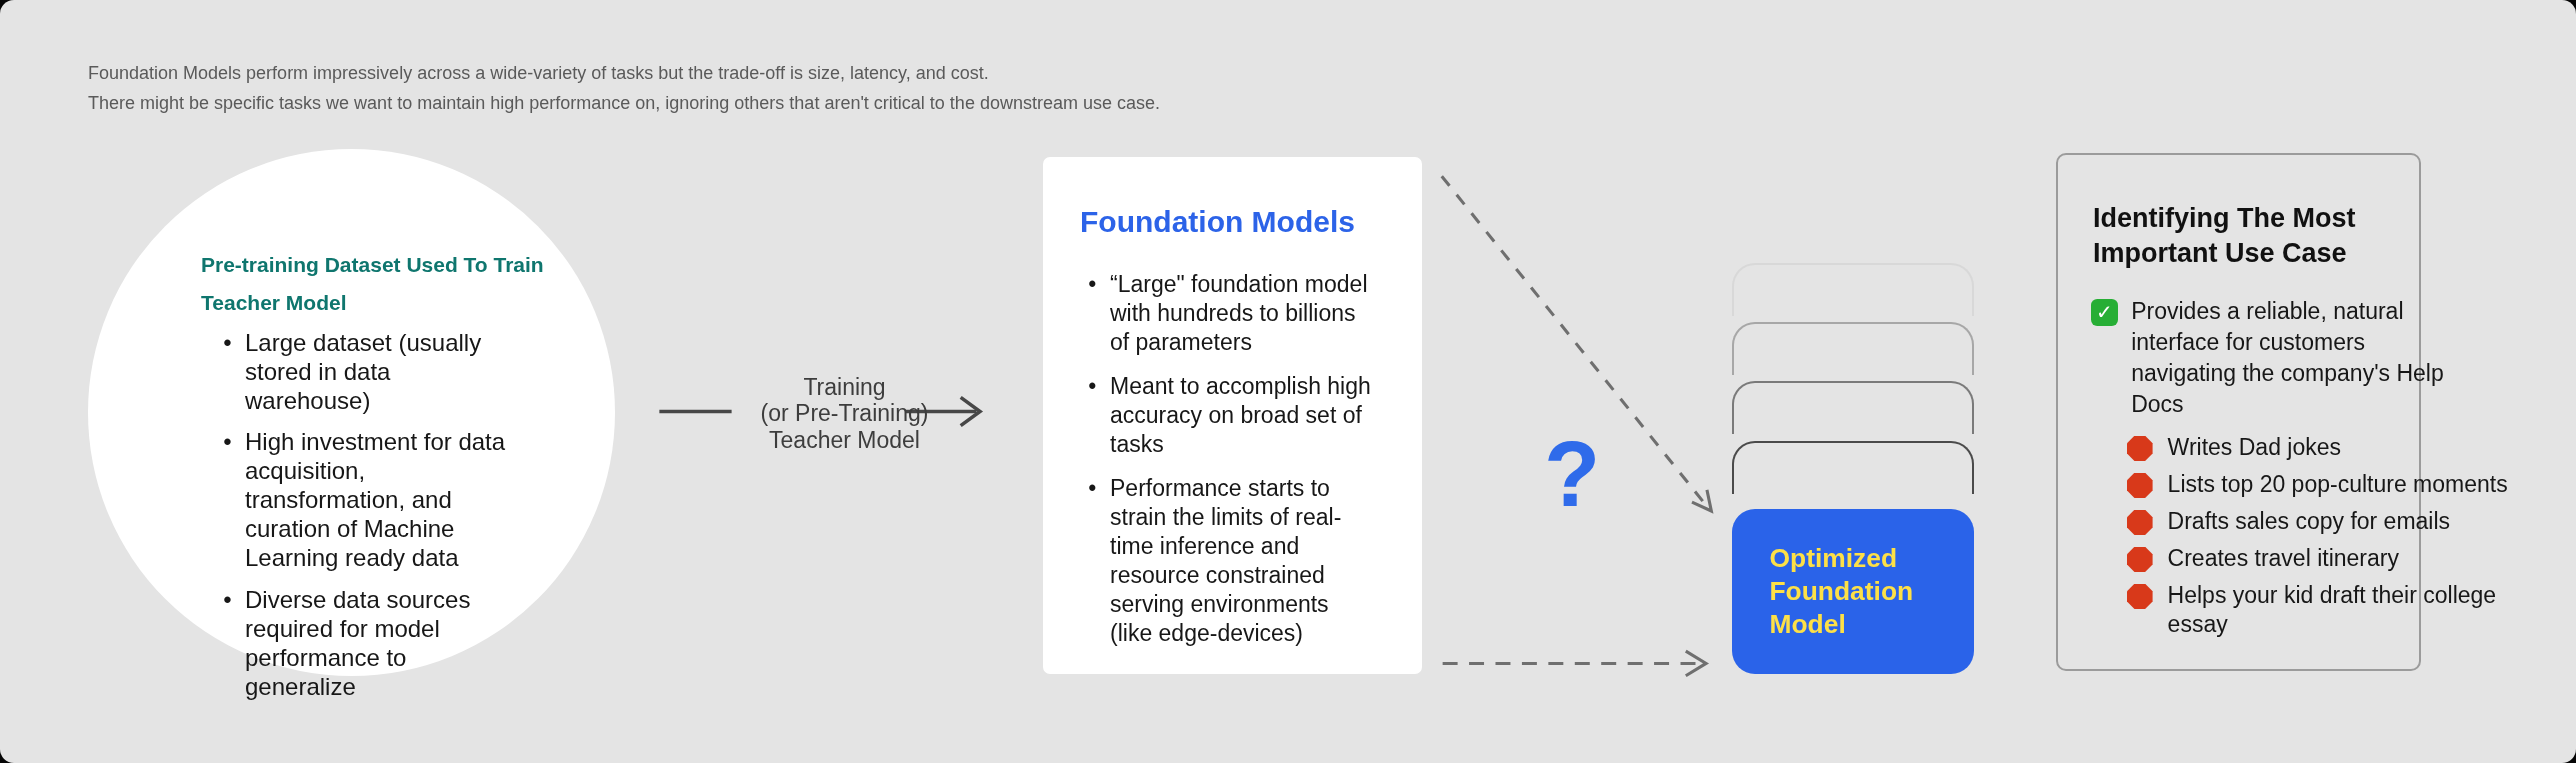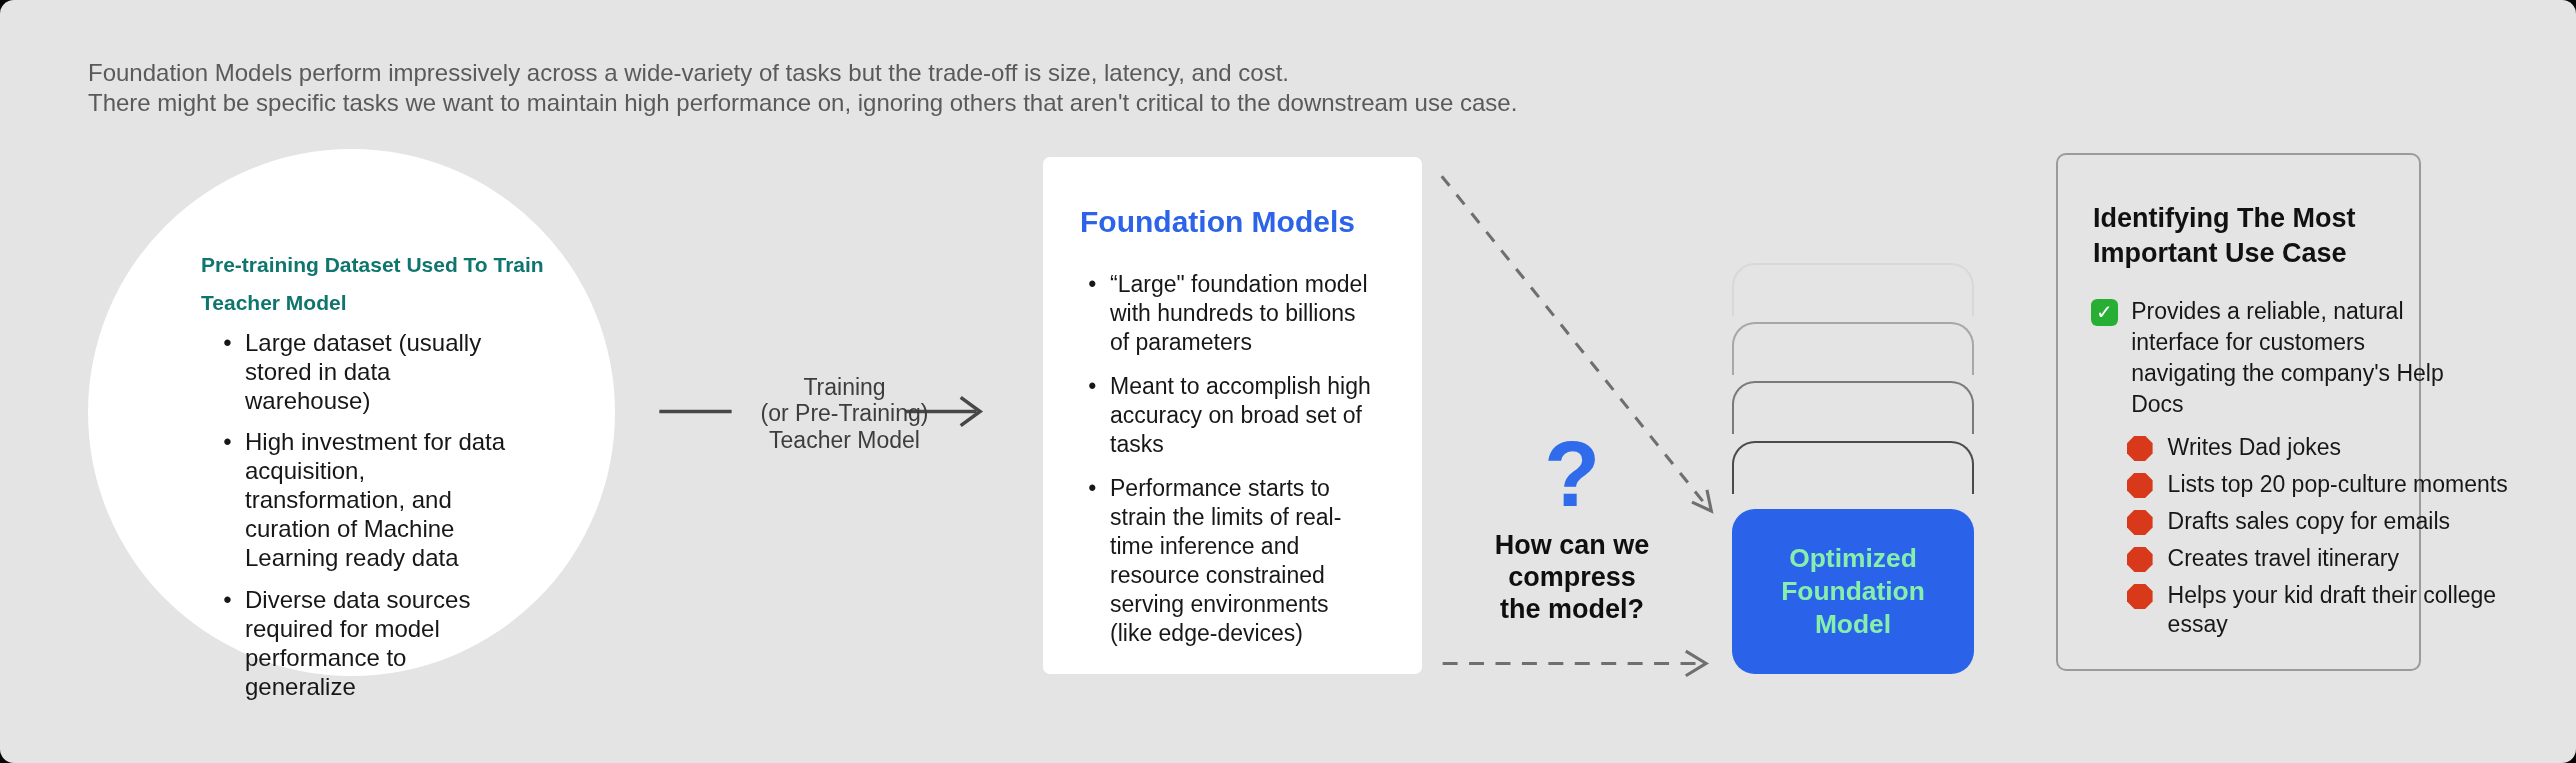--- a/index.html
+++ b/index.html
@@ -3,21 +3,21 @@
 <meta charset="utf-8">
 <style>
   html,body{margin:0;padding:0;background:#060606;}
   #canvas{
     position:relative;width:2576px;height:763px;
     background:#e4e4e4;border-radius:14px;overflow:hidden;
     font-family:"Liberation Sans","DejaVu Sans",sans-serif;color:#161616;
   }
 
   
-  .intro{position:absolute;left:88px;top:58px;font-size:24px;line-height:30px;color:#5a5a5a;}
+  .intro{position:absolute;left:88px;top:58px;font-size:18px;line-height:30px;color:#5a5a5a;}
 
   
   .circle{position:absolute;left:88px;top:149px;width:527px;height:527px;border-radius:50%;background:#ffffff;}
   .circle-title{position:absolute;left:113px;top:97px;width:405px;font-size:21px;line-height:38px;font-weight:700;color:#0f766e;}
   .circle-bullets{position:absolute;left:129px;top:179px;width:291px;}
 
   ul.blist{list-style:none;margin:0;padding:0;}
   ul.blist li{position:relative;padding-left:28px;font-size:24px;line-height:29px;margin-bottom:12.3px;color:#171717;}
   ul.blist li::before{content:"\2022";position:absolute;left:6.2px;top:0;}
 
@@ -37,21 +37,21 @@
   
   .tab{position:absolute;left:1732px;width:242px;height:53px;box-sizing:border-box;
        border:2.6px solid #999;border-bottom:none;border-radius:23px 23px 0 0;background:transparent;}
   .tab1{top:263px;border-color:#d8d8d8;}
   .tab2{top:322px;border-color:#a7a7a7;}
   .tab3{top:381px;border-color:#7a7a7a;}
   .tab4{top:441px;border-color:#4a4a4a;}
 
   .optimized{position:absolute;left:1732px;top:509px;width:242px;height:165px;background:#2a63e9;border-radius:23px;
              display:flex;align-items:center;justify-content:center;}
-  .optimized span{display:block;width:167px;text-align:center;color:#86efac;font-size:26.4px;line-height:33px;font-weight:700;}
+  .optimized span{display:block;width:167px;text-align:left;color:#fde047;font-size:26.4px;line-height:33px;font-weight:700;}
 
   
   .uc-card{position:absolute;left:2056px;top:153px;width:365px;height:518px;box-sizing:border-box;
            border:2.2px solid #9b9b9b;border-radius:10px;background:transparent;}
   .uc-title{position:absolute;left:35px;top:46px;width:317px;font-size:27px;line-height:35px;font-weight:700;color:#111111;}
   .uc-check{position:absolute;left:33px;top:141px;display:flex;gap:13.2px;width:379px;font-size:23px;line-height:31px;color:#171717;}
   .check-icon{flex:none;width:27px;height:27px;margin-top:2.6px;background:#27ae35;border-radius:6.2px;
               display:flex;align-items:center;justify-content:center;color:#ffffff;font-size:20px;font-weight:700;}
   .uc-blocked{position:absolute;left:33px;top:278px;display:flex;flex-direction:column;gap:8px;}
   .blocked-item{display:flex;gap:15px;font-size:23px;line-height:29px;color:#171717;padding-left:36px;}
@@ -108,25 +108,20 @@
   <div class="fm-card">
     <div class="fm-title">Foundation Models</div>
     <ul class="blist fm-bullets">
       <li>“Large" foundation model with hundreds to billions of parameters</li>
       <li>Meant to accomplish high accuracy on broad set of tasks</li>
       <li>Performance starts to strain the limits of real-time inference and resource constrained serving environments (like edge-devices)</li>
     </ul>
   </div>
 
   <div class="qmark">?</div>
-  <div class="compress">
-    <div>How can we</div>
-    <div>compress</div>
-    <div>the model?</div>
-  </div>
 
   <div class="tab tab1"></div>
   <div class="tab tab2"></div>
   <div class="tab tab3"></div>
   <div class="tab tab4"></div>
 
   <div class="optimized">
     <span>Optimized Foundation Model</span>
   </div>
 

